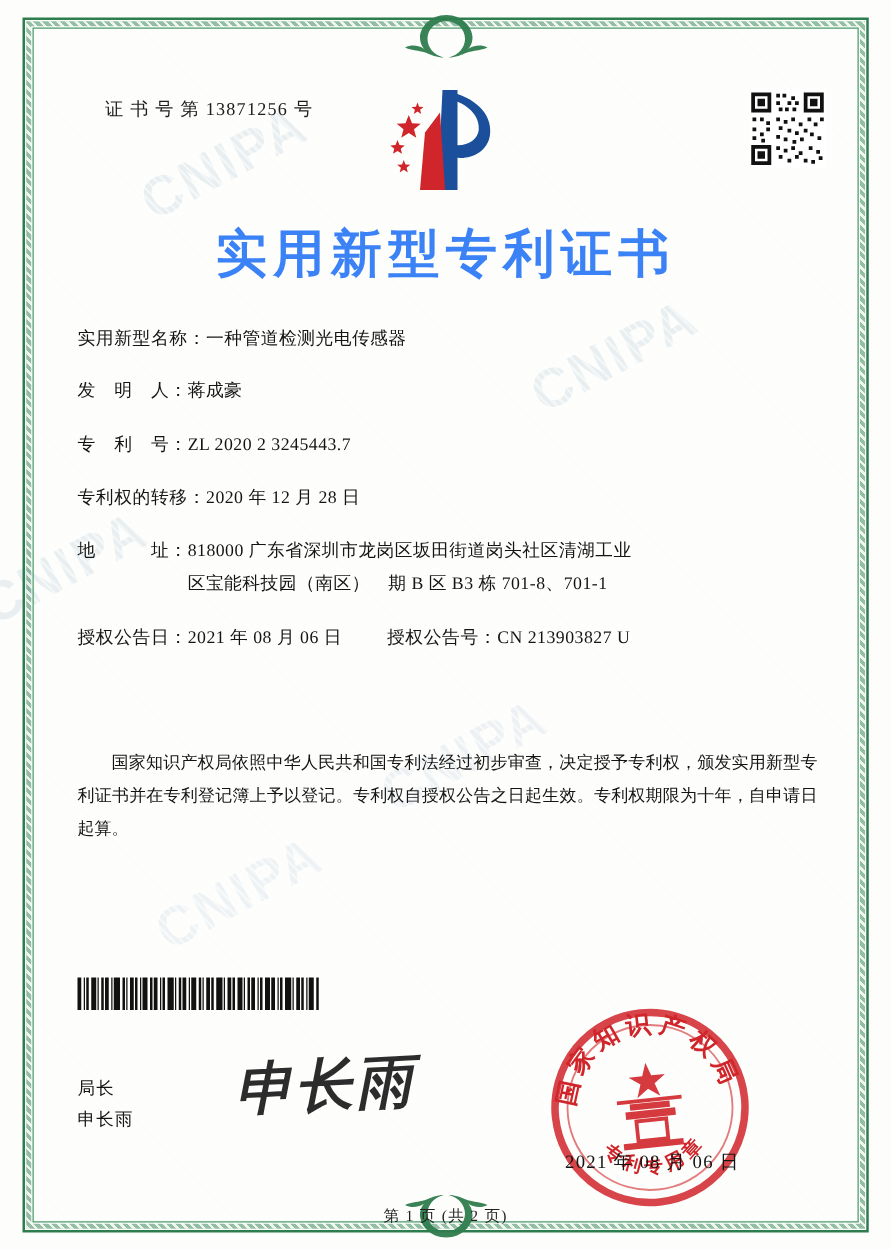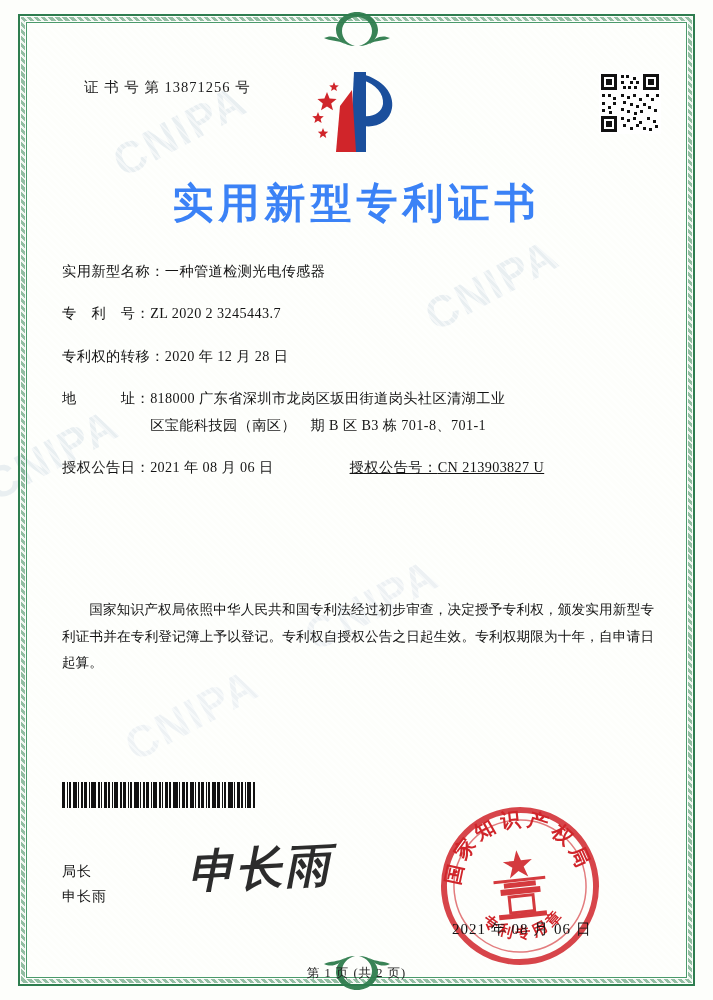--- a/index.html
+++ b/index.html
@@ -140,21 +140,21 @@
     letter-spacing: 0.4px;
   }
   .addr-row { align-items: flex-start; }
   .addr-val { max-width: 520px; }
   .addr-line2 { margin-top: 7px; }
 
   .two-col {
     display: flex;
     align-items: baseline;
   }
-  .two-col .col2 { margin-left: 76px; text-decoration: underline; }
+  .two-col .col2 { margin-left: 36px; }
 
   
   .paras {
     position: absolute;
     left: 62px; top: 597px;
     width: 592px;
     font-size: 13.6px;
     line-height: 1.95;
     color: #141414;
     text-align: justify;
@@ -325,20 +325,24 @@
 
   <div class="title">实用新型专利证书</div>
 
   <div class="fields">
 
     <div class="field-row">
       <span class="f-label">实用新型名称：</span>
       <span class="f-value">一种管道检测光电传感器</span>
     </div>
 
+    <div class="field-row">
+      <span class="f-label">发　明　人：</span>
+      <span class="f-value">蒋成豪</span>
+    </div>
 
     <div class="field-row">
       <span class="f-label">专　利　号：</span>
       <span class="f-value">ZL 2020 2 3245443.7</span>
     </div>
 
     <div class="field-row">
       <span class="f-label">专利权的转移：</span>
       <span class="f-value">2020 年 12 月 28 日</span>
     </div>

